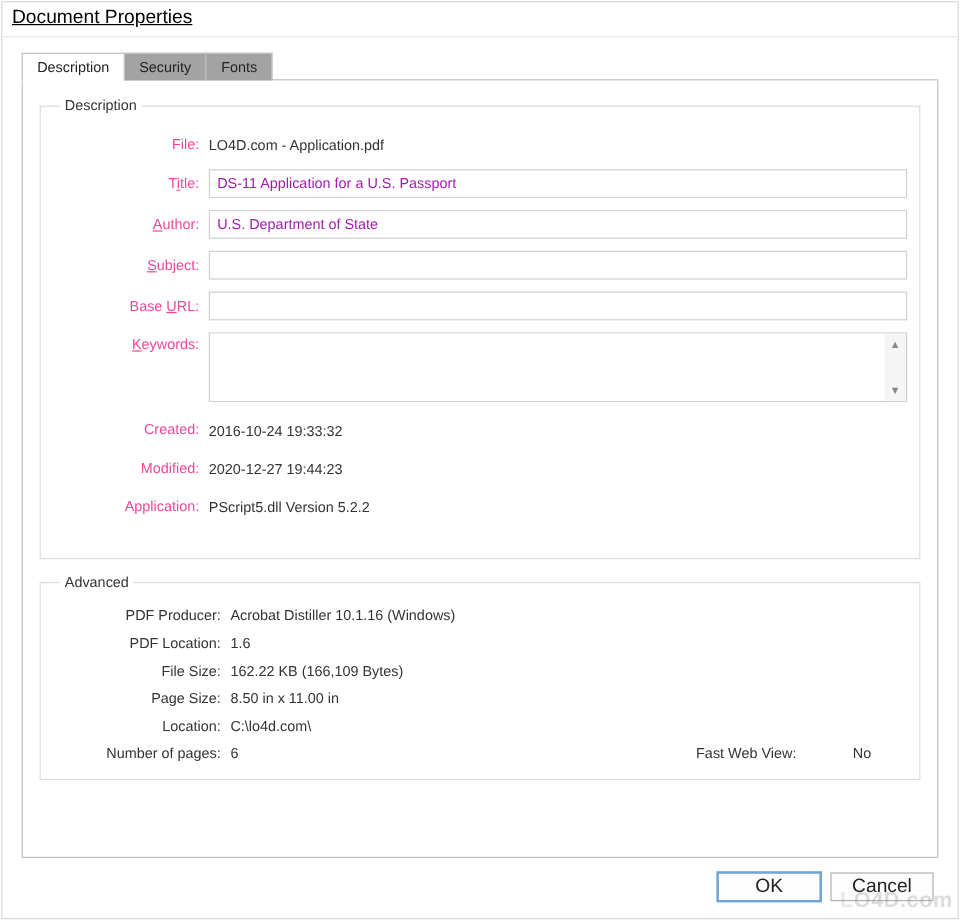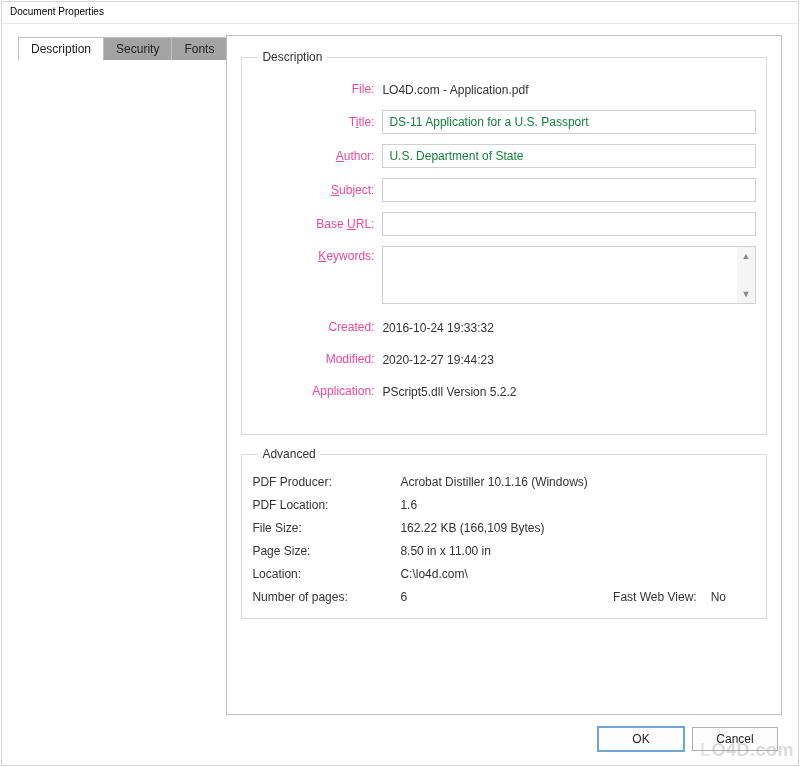--- a/index.html
+++ b/index.html
@@ -20,29 +20,30 @@
       border: 1px solid #d6d6d6;
       width: 798px;
       height: 765px;
       margin: 1px;
       background: #ffffff;
       display: flex;
       flex-direction: column;
     }
     .titlebar {
       padding: 4px 8px 6px 8px;
-      font-size: 10px;
+      font-size: 16px;
       color: #000;
       border-bottom: 1px solid #e8e8e8;
+      text-decoration: underline;
     }
     .content-area {
       flex: 1;
       padding: 12px 16px 0 16px;
       display: flex;
-      flex-direction: row;
+      flex-direction: column;
     }
     .tabs {
       display: flex;
       align-items: flex-end;
       height: 24px;
       position: relative;
       z-index: 2;
     }
     .tab {
       padding: 4px 12px 4px 12px;
@@ -111,21 +112,21 @@
       padding-top: 2px;
     }
     input.text-input {
       flex: 1;
       height: 24px;
       border: 1px solid #d0d0d0;
       background: #ffffff;
       padding: 2px 6px;
       font-family: inherit;
       font-size: 12px;
-      color: #15803d;
+      color: #a21caf;
       outline: none;
     }
     .textarea-wrap {
       flex: 1;
       display: flex;
       border: 1px solid #d0d0d0;
       height: 58px;
     }
     textarea.text-area {
       flex: 1;
@@ -153,61 +154,63 @@
       font-size: 9px;
       cursor: default;
     }
     .advanced-grid {
       display: grid;
       grid-template-columns: 148px 1fr;
       row-gap: 9px;
       align-items: center;
     }
     .adv-label {
+      text-align: right;
       padding-right: 8px;
       color: #333;
       font-size: 12px;
     }
     .adv-value {
       font-size: 12px;
       color: #333;
     }
     .adv-row-split {
       display: flex;
       grid-column: 1 / span 2;
     }
     .adv-row-split .left-pair {
       display: flex;
       flex: 0 0 auto;
     }
     .adv-row-split .right-pair {
       display: flex;
       margin-left: auto;
       padding-right: 30px;
+      gap: 33px;
     }
     .adv-row-split .left-pair .adv-label {
       width: 148px;
     }
     .adv-row-split .right-pair .adv-label {
       width: auto;
       padding-right: 14px;
     }
     .button-bar {
       display: flex;
       justify-content: flex-end;
       padding: 12px 20px 14px 20px;
       gap: 8px;
     }
     button.dlg-btn {
       width: 86px;
       height: 24px;
       border: 1px solid #b0b0b0;
       background: #fdfdfd;
       font-family: inherit;
-      font-size: 12px;
+      font-size: 16px;
       color: #222;
       cursor: default;
     }
     button.dlg-btn.default {
       outline: 2px solid #6ea6d8;
       outline-offset: -1px;
     }
     .watermark {
       position: absolute;
       right: 6px;

